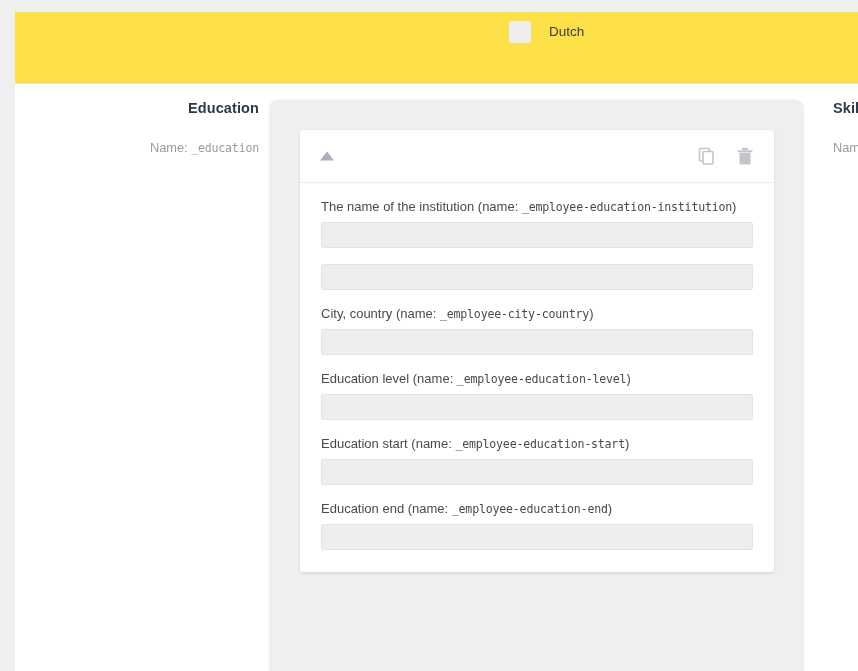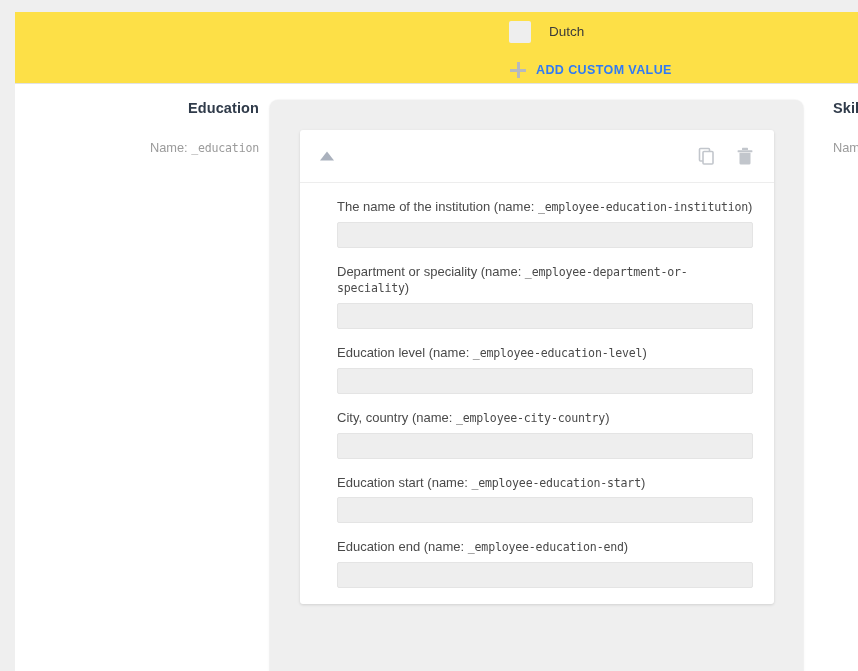--- a/index.html
+++ b/index.html
@@ -180,22 +180,21 @@
     width: 22px;
     height: 22px;
     display: flex;
     align-items: center;
     justify-content: center;
     cursor: pointer;
   }
   .icon-btn svg { display: block; }
 
   .card-body {
-    padding: 16px 21px 16px 21px;
-    margin-left: 16px;
+    padding: 16px 21px 22px 21px;
   }
   .field { margin-bottom: 16px; }
   .field:last-child { margin-bottom: 0; }
   .field-label {
     font-size: 13px;
     color: #4a4a4a;
     margin-bottom: 7px;
     line-height: 1.2;
   }
   .field-label .mono {
@@ -221,24 +220,20 @@
 </head>
 <body>
 
 <div class="top-panel">
 
   <div class="dutch-row">
     <span class="checkbox-square"></span>
     <span class="dutch-label">Dutch</span>
   </div>
 
-  <div class="add-custom-value">
-    <span class="plus-icon"></span>
-    <span class="link-caps">ADD CUSTOM VALUE</span>
-  </div>
 
 </div>
 
 <div class="body-area">
 
   <div class="group-left">
     <div class="group-title">Education</div>
     <div class="group-sub">
       <span>Name: </span><span class="mono">_education</span>
     </div>
@@ -278,36 +273,33 @@
       <div class="card-body">
 
         <div class="field">
           <div class="field-label">
             <span>The name of the institution (name: </span><span class="mono">_employee-education-institution</span><span>)</span>
           </div>
           <input class="field-input" type="text" value="" style="">
         </div>
 
         <div class="field">
-          <div class="field-label">
-            <span>Department or speciality (name: </span><span class="mono">_employee-department-or-speciality</span><span>)</span>
+          <input class="field-input" type="text" value="" style="">
+        </div>
+
+        <div class="field">
+          <div class="field-label">
+            <span>City, country (name: </span><span class="mono">_employee-city-country</span><span>)</span>
           </div>
           <input class="field-input" type="text" value="" style="">
         </div>
 
         <div class="field">
           <div class="field-label">
             <span>Education level (name: </span><span class="mono">_employee-education-level</span><span>)</span>
-          </div>
-          <input class="field-input" type="text" value="" style="">
-        </div>
-
-        <div class="field">
-          <div class="field-label">
-            <span>City, country (name: </span><span class="mono">_employee-city-country</span><span>)</span>
           </div>
           <input class="field-input" type="text" value="" style="">
         </div>
 
         <div class="field">
           <div class="field-label">
             <span>Education start (name: </span><span class="mono">_employee-education-start</span><span>)</span>
           </div>
           <input class="field-input" type="text" value="" style="">
         </div>

